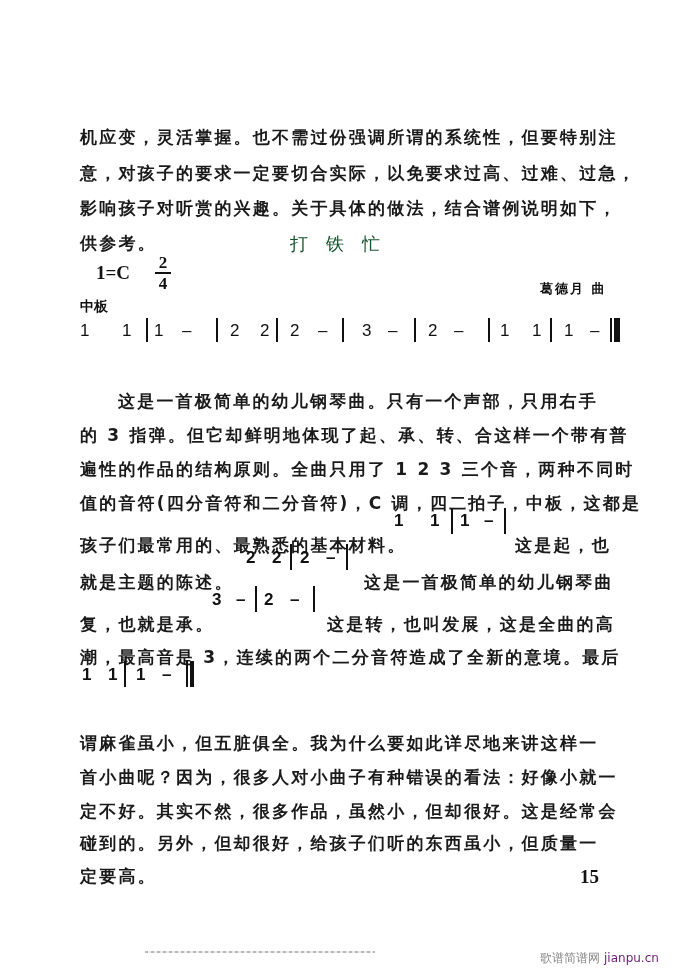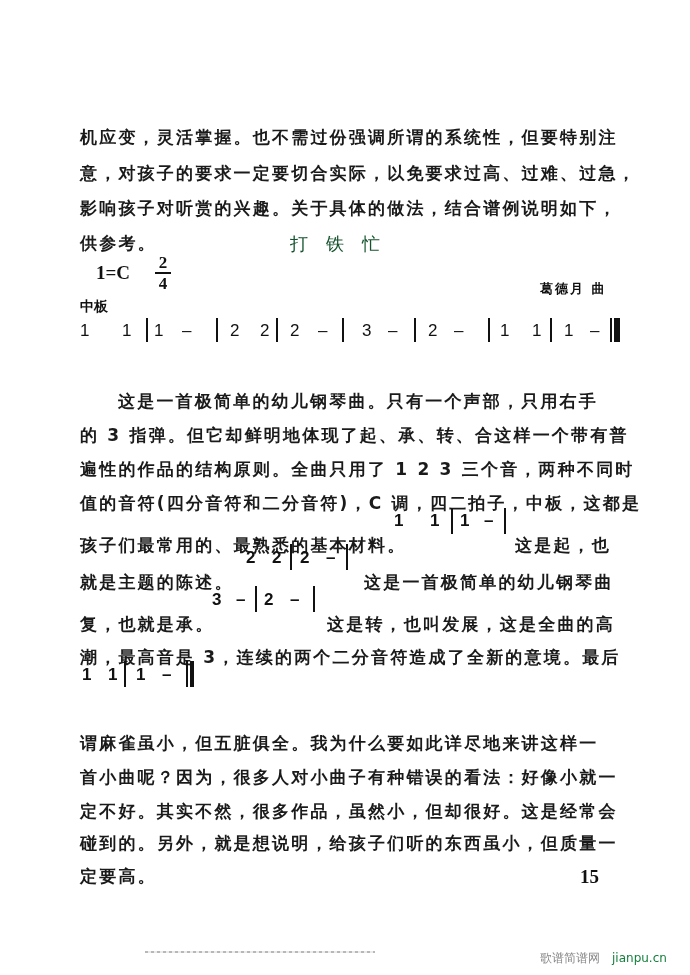--- a/index.html
+++ b/index.html
@@ -48,21 +48,21 @@
   .fin .k { position: absolute; left: 4px; width: 6px; height: 24px; background: #111; }
   .inl { position: absolute; font-family: "Liberation Sans", sans-serif; font-size: 17px; font-weight: bold; }
   .ibl { position: absolute; width: 2px; height: 26px; background: #111; }
   .pagenum {
     position: absolute; left: 580px; top: 866px; font-family: "Liberation Serif", serif;
     font-weight: bold; font-size: 19px;
   }
   .watermark {
     position: absolute; left: 540px; top: 950px; font-size: 12px; white-space: nowrap; color: #888;
   }
-  .watermark .url { color: #15803d; margin-left: 12px; }
+  .watermark .url { color: #701a75; margin-left: 4px; }
   .scanline {
     position: absolute; left: 145px; top: 951px; width: 230px; height: 2px;
     background: repeating-linear-gradient(90deg, #888 0 3px, #ddd 3px 6px);
     opacity: 0.6;
   }
 </style>
 </head>
 <body>
 
 <div class="page">
@@ -152,21 +152,21 @@
   <span class="inl" style="left:136px; top:665px">1</span>
   <span class="inl" style="left:162px; top:665px">–</span>
   <span class="fin" style="left:186px; top:661px; height:26px">
       <span class="t" style="height:26px"></span>
       <span class="k" style="width:4px; height:26px"></span>
     </span>
 
   <div class="line" style="top:708px">谓麻雀虽小，但五脏俱全。我为什么要如此详尽地来讲这样一</div>
   <div class="line" style="top:742px">首小曲呢？因为，很多人对小曲子有种错误的看法：好像小就一</div>
   <div class="line" style="top:776px">定不好。其实不然，很多作品，虽然小，但却很好。这是经常会</div>
-  <div class="line" style="top:808px">碰到的。另外，就是想说明，给孩子们听的东西虽小，但质量一</div>
+  <div class="line" style="top:808px">碰到的。另外，但却很好，给孩子们听的东西虽小，但质量一</div>
   <div class="line" style="top:841px">定要高。</div>
 
   <div class="pagenum">15</div>
   <div class="scanline"></div>
   <div class="watermark">
     <span>歌谱简谱网</span><span class="url">jianpu.cn</span>
   </div>
 </div>
 
 </body></html>

